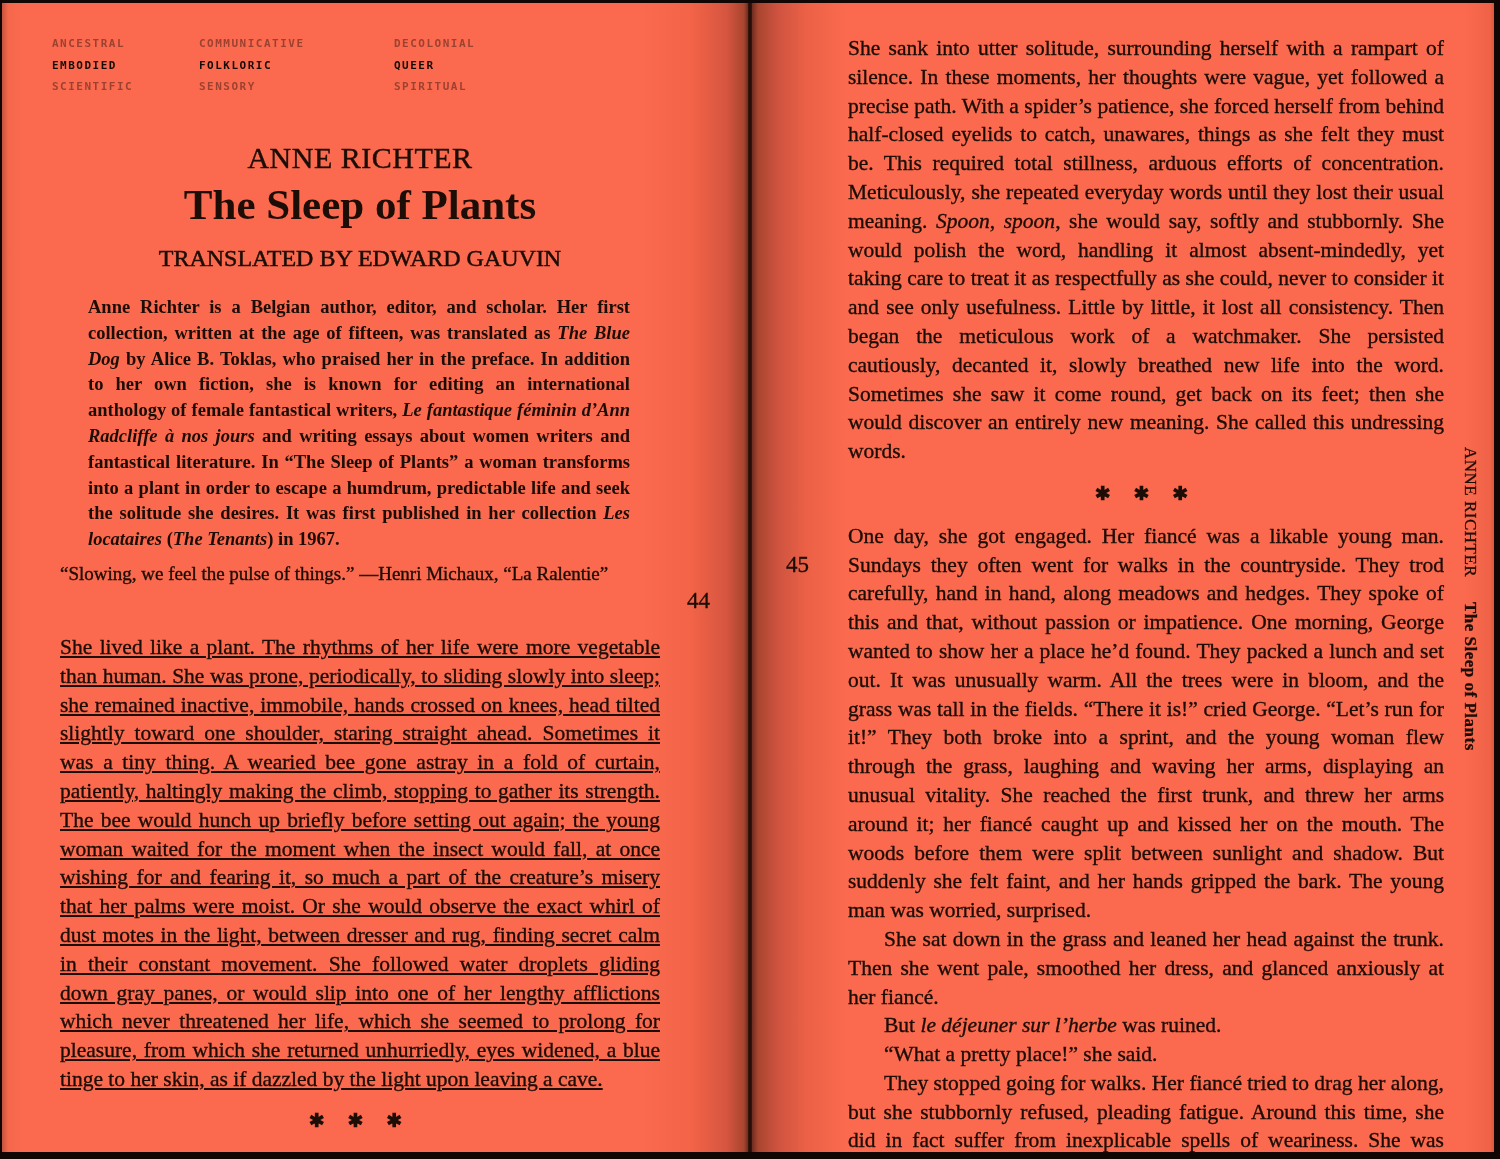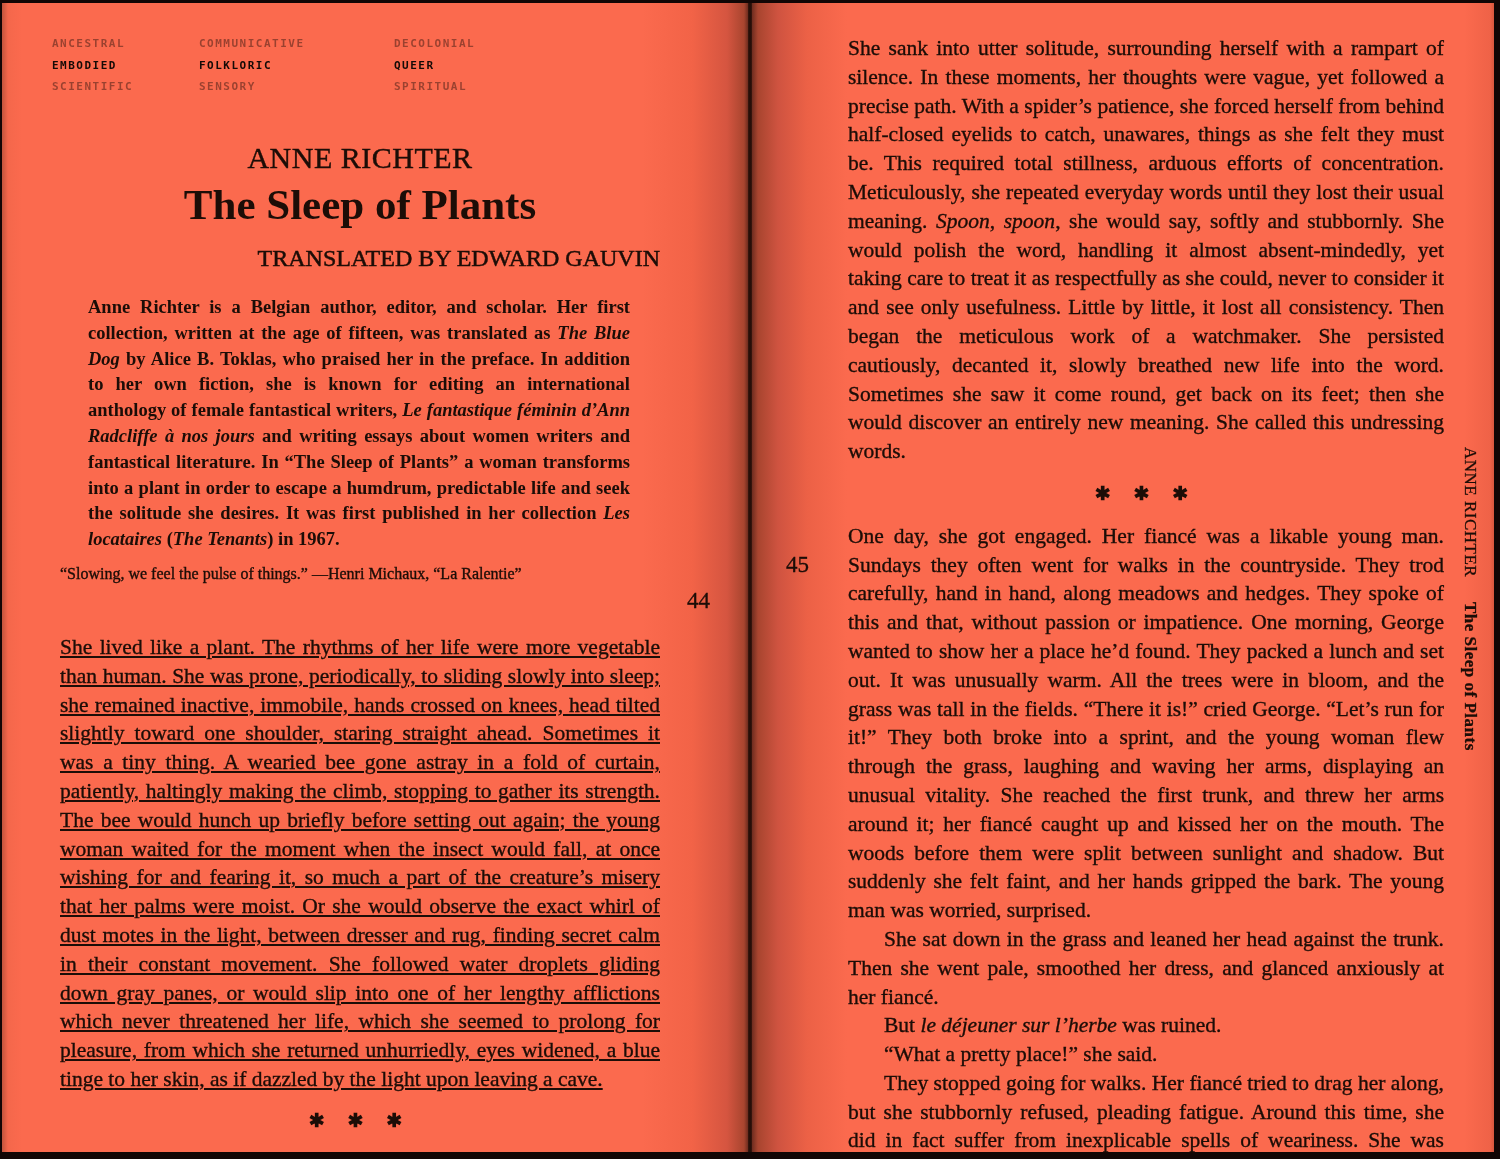--- a/index.html
+++ b/index.html
@@ -32,29 +32,29 @@
     font-family:"DejaVu Sans Mono","Liberation Mono",monospace;
     font-size:11px;line-height:21.5px;letter-spacing:1.5px;
     font-weight:bold;white-space:nowrap;margin-left:24px;
   }
   .tag{color:rgba(30,14,9,0.44);}
   .tag.active{color:#140a06;}
   
   .title-block{position:absolute;left:58px;top:138px;width:600px;text-align:center;}
   .author-name{font-size:30px;line-height:34px;letter-spacing:0.5px;-webkit-text-stroke:0.4px currentColor;}
   .story-title{font-size:43px;line-height:48px;font-weight:bold;margin-top:6px;}
-  .translator{font-size:24px;line-height:28px;margin-top:15px;text-align:right;-webkit-text-stroke:0.5px currentColor;}
+  .translator{font-size:24px;line-height:28px;margin-top:15px;-webkit-text-stroke:0.5px currentColor;}
   .bio{
     position:absolute;left:86px;top:292px;width:542px;
     font-size:18.5px;line-height:25.8px;font-weight:bold;
     text-align:justify;
   }
   .epigraph{
     position:absolute;left:58px;top:556px;width:600px;
-    font-size:16px;line-height:29px;text-align:justify;
+    font-size:19px;line-height:29px;text-align:justify;
     -webkit-text-stroke:0.35px currentColor;
   }
   .left-body{
     position:absolute;left:58px;top:630px;width:600px;
     font-size:21.5px;line-height:28.8px;text-align:justify;text-decoration:underline;
     -webkit-text-stroke:0.35px currentColor;
   }
   .divider{
     text-align:center;font-size:19px;font-weight:bold;letter-spacing:9px;
     -webkit-text-stroke:0;

